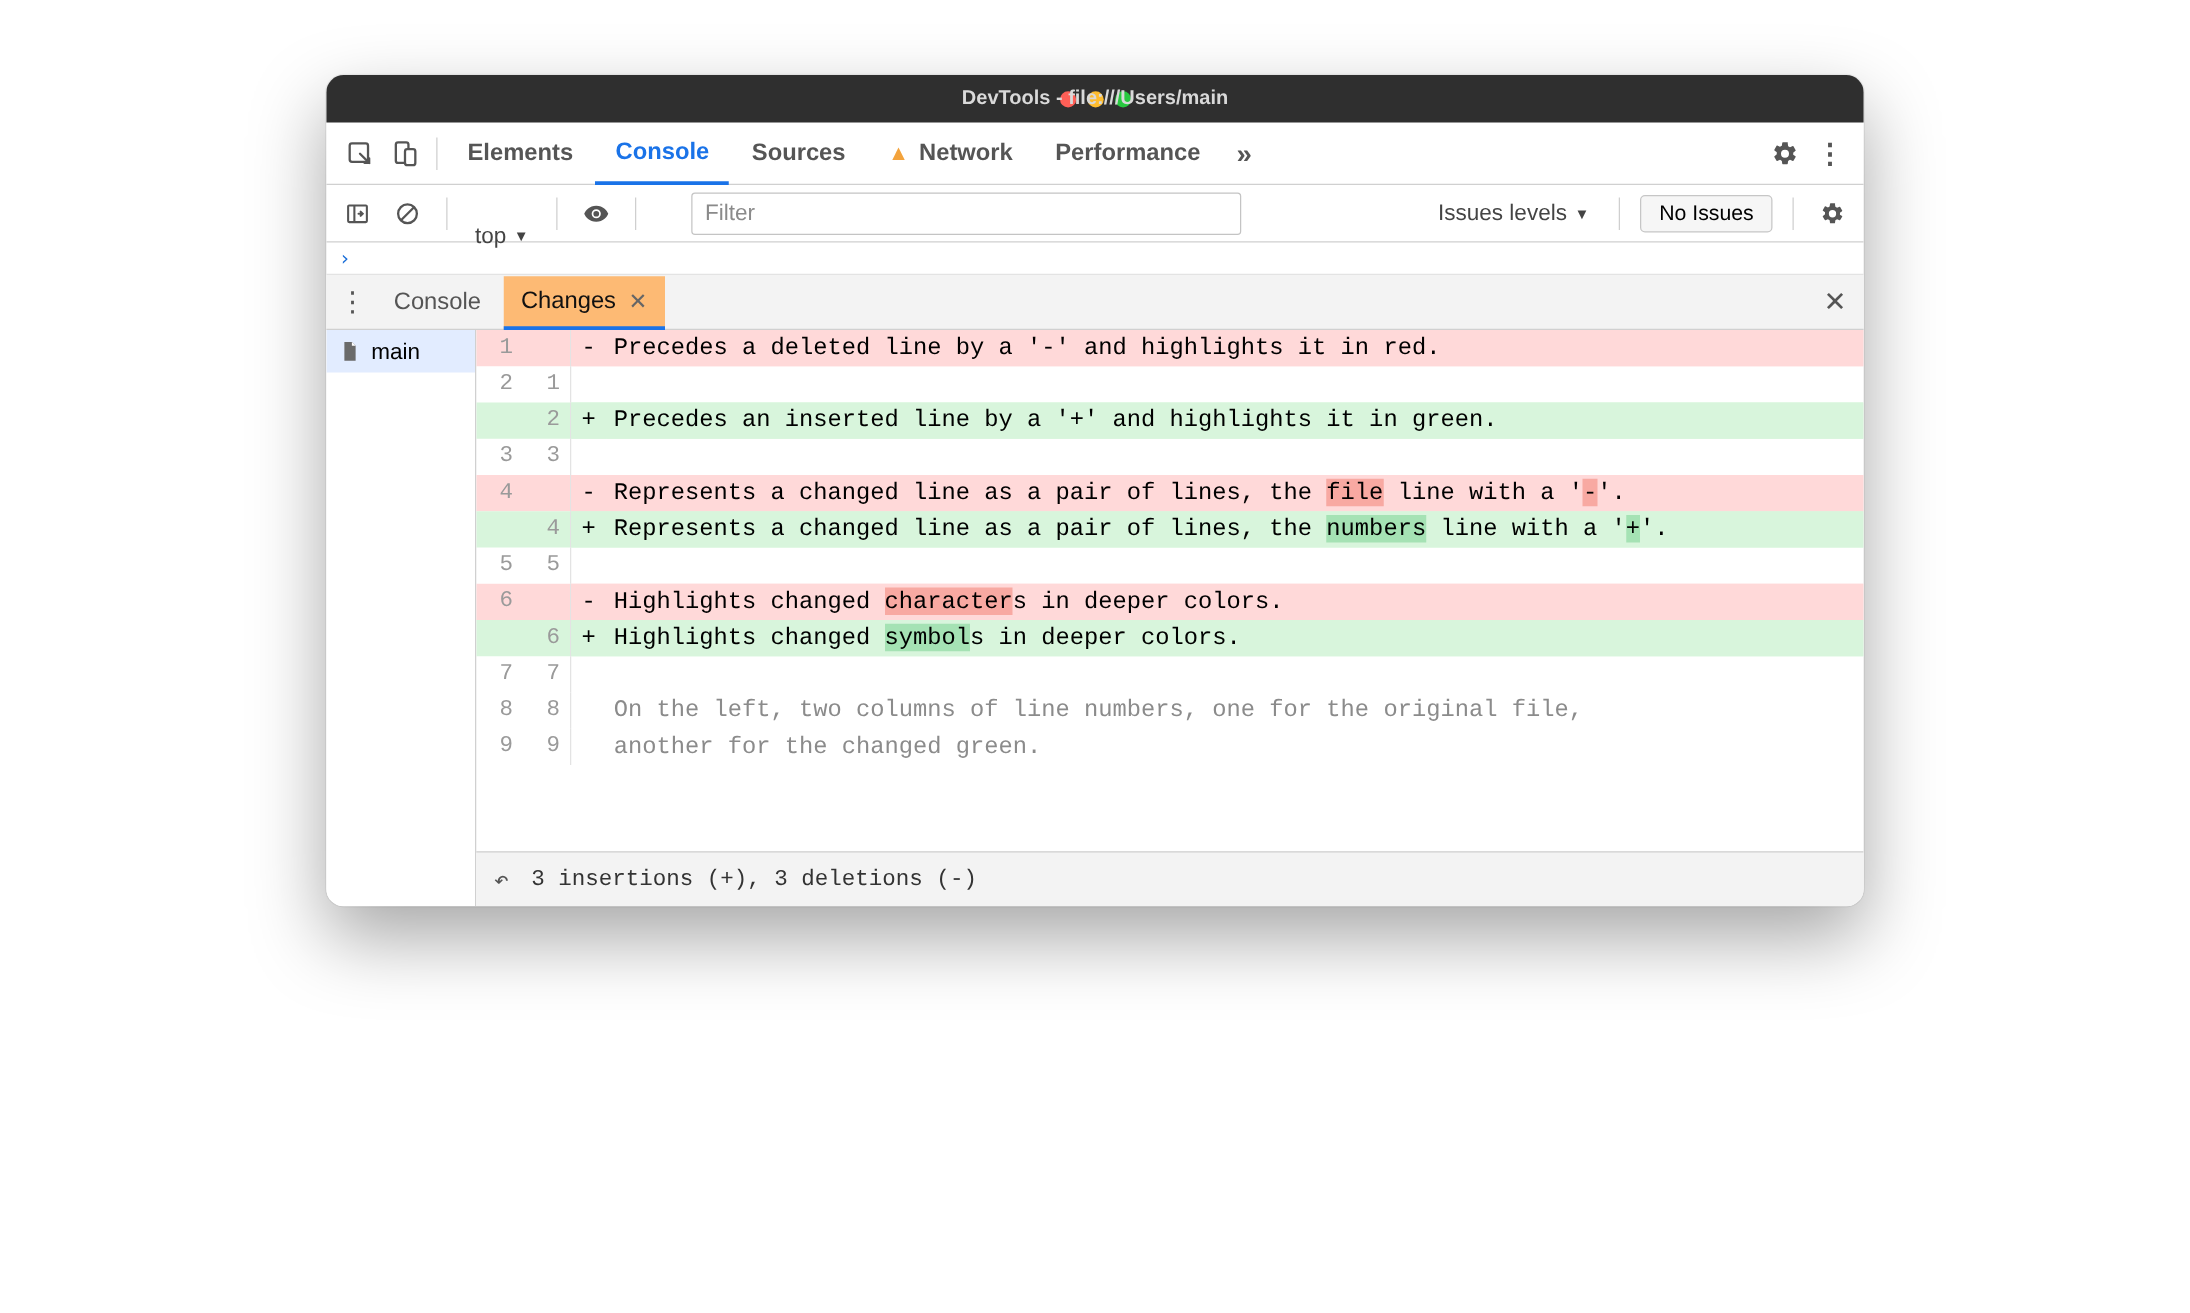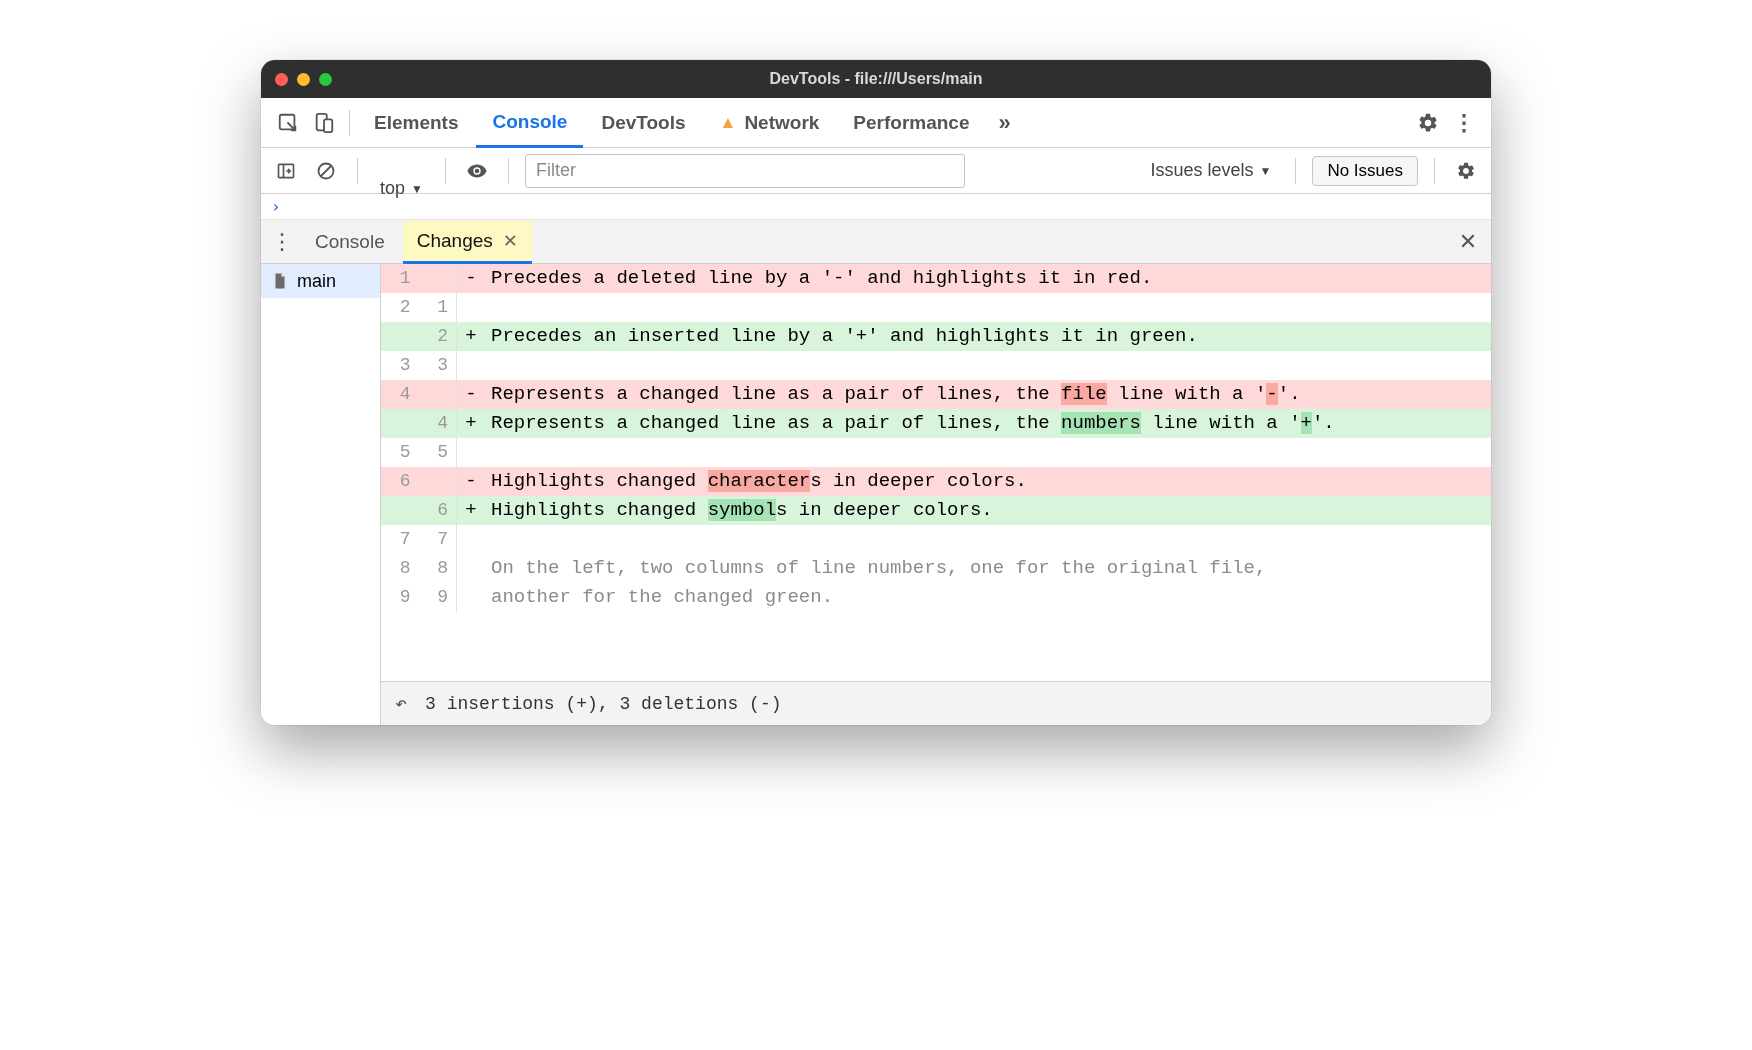--- a/index.html
+++ b/index.html
@@ -16,20 +16,21 @@
     flex-direction: column;
   }
   .titlebar {
     height: 38px;
     background: #2f2f2f;
     display: flex;
     align-items: center;
     padding: 0 14px;
     position: relative;
     flex-shrink: 0;
+    justify-content: center;
   }
   .traffic { display: flex; gap: 9px; }
   .dot { width: 13px; height: 13px; border-radius: 50%; }
   .dot.red { background: #ff5f57; }
   .dot.yellow { background: #febc2e; }
   .dot.green { background: #28c840; }
   .titlebar-title {
     position: absolute; left: 0; right: 0; text-align: center;
     color: #d9d9d9; font-size: 16px; font-weight: 600; pointer-events: none;
   }
@@ -58,38 +59,38 @@
     border-bottom: 1px solid #d0d0d0;
     display:flex; align-items:center;
     padding: 0 10px; gap:10px; font-size:18px; color:#444;
     flex-shrink:0;
   }
   .console-toolbar .iconbtn { width:30px; height:30px; display:flex; align-items:center; justify-content:center; cursor:pointer; }
   .select-top { display:flex; align-items:center; gap:6px; padding:0 6px; cursor:pointer;margin-top:36px; }
   .tri-down { font-size:12px; color:#444; }
   .filter-input {
     flex: 0 0 440px; height:34px; border:1px solid #c4c4c4; border-radius:3px;
-    padding: 0 10px; font-size:18px; color:#333; background:#fff;
+    padding: 0 10px; font-size:18px; color:#333; background:#fff;margin-left:28px;
   }
   .filter-input::placeholder { color:#8a8a8a; }
   .default-levels { display:flex; align-items:center; gap:6px; padding:0 8px; cursor:pointer; }
   .issues-btn {
     border:1px solid #c6c6c6; border-radius:4px; padding:4px 14px; background:#f6f6f6;
     font-size:17px; cursor:pointer;text-align:center;
   }
 
   .prompt-row { height:26px; display:flex; align-items:center; padding:0 10px; color:#1a6ed8; font-family: Menlo, Consolas, monospace; font-size:16px; border-bottom:1px solid #e3e3e3; flex-shrink:0; }
 
   .drawer-tabs {
     height:44px; border-bottom:1px solid #d0d0d0; background:#f3f3f3;
     display:flex; align-items:center; padding:0 6px; gap:4px; font-size:19px; color:#555; flex-shrink:0;
   }
   .drawer-tabs .kebab { width:30px; display:flex; justify-content:center; cursor:pointer; font-size:22px; }
   .drawer-tabs .dtab { padding:0 14px; height:100%; display:flex; align-items:center; gap:10px; cursor:pointer; }
-  .drawer-tabs .dtab.active { color:#111; border-bottom:3px solid #1a73e8; margin-bottom:-1px; background:#fef9c3; }
+  .drawer-tabs .dtab.active { color:#111; border-bottom:3px solid #1a73e8; margin-bottom:-1px; background:#fdba74; }
   .drawer-tabs .close-x { font-size:18px; color:#666; }
   .drawer-tabs .spacer { flex:1; }
   .drawer-close { width:34px; display:flex; justify-content:center; cursor:pointer; font-size:22px; color:#555; }
 
   .drawer-body { flex:1; display:flex; overflow:hidden; }
   .files-col {
     width:120px; border-right:1px solid #d0d0d0; background:#fff; font-size:18px;
   }
   .file-item {
     display:flex; align-items:center; gap:8px; padding:6px 10px; cursor:pointer;
@@ -149,21 +150,21 @@
         </svg>
       </div>
       <div class="vdiv"></div>
       <div class="tab">
           <span>Elements</span>
         </div>
       <div class="tab active">
           <span>Console</span>
         </div>
       <div class="tab">
-          <span>DevTools</span>
+          <span>Sources</span>
         </div>
       <div class="tab">
         <span class="warn-tri">▲</span>
         <span>Network</span>
       </div>
       <div class="tab">
           <span>Performance</span>
         </div>
       <div class="iconbtn" style="font-size:22px;">»</div>
       <div class="spacer"></div>

